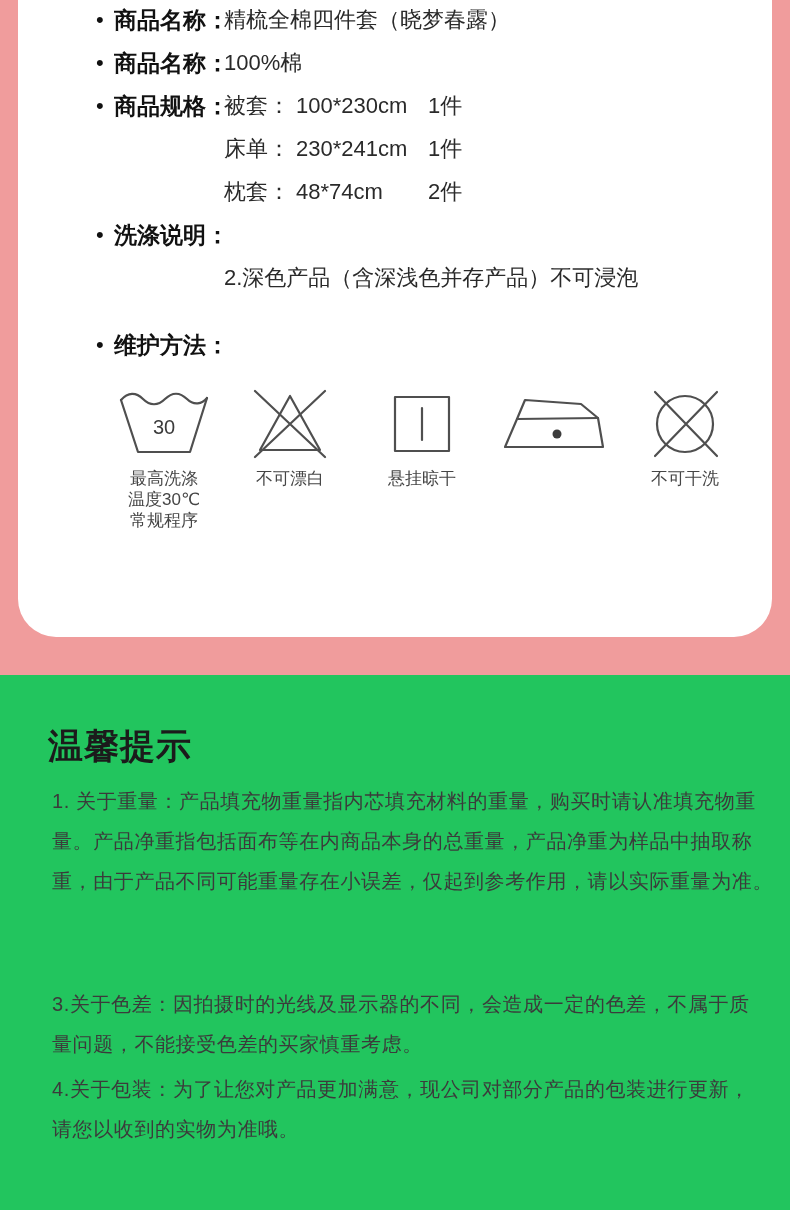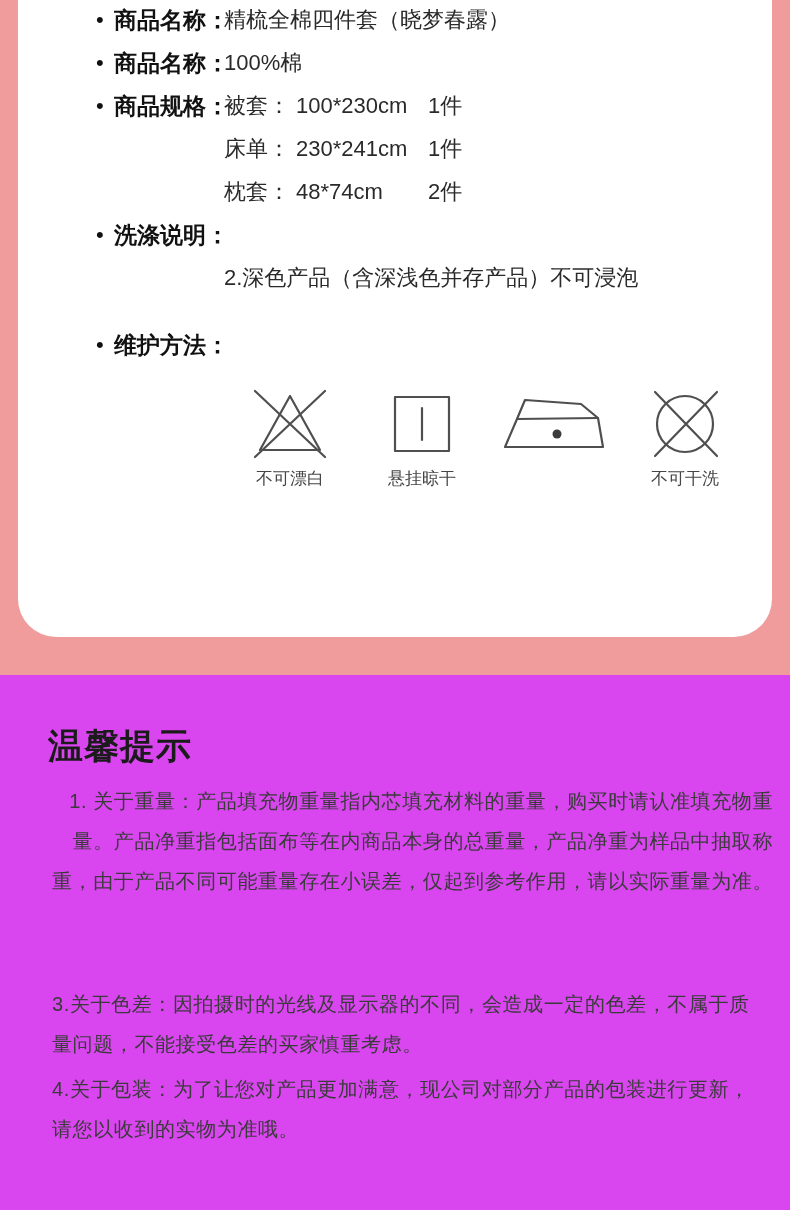--- a/index.html
+++ b/index.html
@@ -25,26 +25,26 @@
   .r6{top:219px;} .r7{top:262px;} .r8{top:329px;}
   
   .care-item{position:absolute;top:386px;width:150px;text-align:center;}
   .ci-icon{height:76px;display:flex;align-items:center;justify-content:center;}
   .ci-icon svg{display:block;}
   .ci-label{margin-top:6px;font-size:17px;line-height:21px;color:#454545;white-space:pre-line;}
   .c1{left:71px;} .c2{left:197px;} .c3{left:329px;} .c4{left:461px;} .c5{left:592px;}
   .stroke{fill:none;stroke:#4f4f4f;stroke-width:2.2;stroke-linecap:round;stroke-linejoin:round;}
   .tub-num{font-size:20px;fill:#3c3c3c;font-family:"Liberation Sans","DejaVu Sans",sans-serif;}
   
-  .tips{position:absolute;top:675px;left:0;width:790px;height:535px;background:#d946ef;}
+  .tips{position:absolute;top:675px;left:0;width:790px;height:535px;background:#22c55e;}
   .tips-title{position:absolute;top:49px;left:48px;margin:0;font-size:35px;line-height:44px;
     font-weight:700;color:#1b1b1b;letter-spacing:1px;}
   .tip{position:absolute;left:52px;margin:0;font-size:20px;line-height:40px;
     letter-spacing:0.6px;color:#3b3b3b;white-space:pre-line;}
-  .p1{top:106px;text-align:right;} .p2{top:226px;} .p3{top:309px;} .p4{top:394px;}
+  .p1{top:106px;} .p2{top:226px;} .p3{top:309px;} .p4{top:394px;}
 </style>
 </head>
 <body>
 
 <div class="page">
 
   <div class="pink-band"></div>
 
   <div class="card">
 
@@ -87,20 +87,32 @@
 
     <div class="r r7 indent">
       <span>2.深色产品（含深浅色并存产品）不可浸泡</span>
     </div>
 
     <div class="r r8">
       <span class="b">•</span>
       <span class="lab">维护方法：</span>
     </div>
 
+    <div class="care-item c1">
+      <div class="ci-icon">
+        <svg width="92" height="68" viewBox="0 0 92 68">
+          <path class="stroke" d="M3,10 C10,2 18,2 25,9 C32,16 40,16 47,9 C54,2 62,2 69,9 C76,16 84,14 89,8"></path>
+          <path class="stroke" d="M3,10 L20,62 L72,62 L89,8"></path>
+          <text class="tub-num" x="46" y="44" text-anchor="middle">30</text>
+        </svg>
+      </div>
+      <div class="ci-label">最高洗涤
+温度30℃
+常规程序</div>
+    </div>
 
     <div class="care-item c2">
       <div class="ci-icon">
         <svg width="76" height="72" viewBox="0 0 76 72">
           <path class="stroke" d="M38,8 L8,62 L68,62 Z"></path>
           <path class="stroke" d="M3,3 L73,69 M73,3 L3,69"></path>
         </svg>
       </div>
       <div class="ci-label">不可漂白</div>
     </div>

